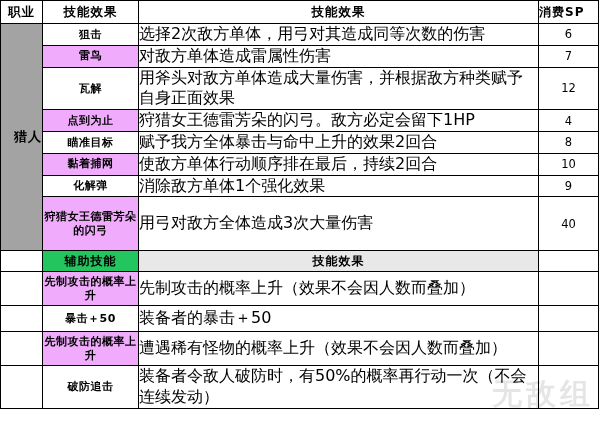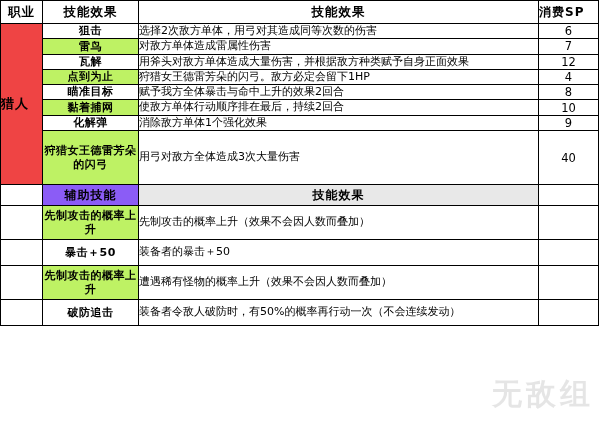--- a/index.html
+++ b/index.html
@@ -43,50 +43,50 @@
     font-size: 12.5px;
     height: 22px;
     letter-spacing: 1px;
   }
   .hdr-sp {
     font-weight: bold;
     text-align: left;
     font-size: 12px;
   }
   .job-cell {
-    background: #ef4444;
-    font-weight: bold;
-    text-align: left;
+    background: #a3a3a3;
+    font-weight: bold;
+    text-align: right;
     font-size: 13px;
     line-height: 1.15;
     letter-spacing: 1px;
   }
   .skill-name {
     text-align: center;
     font-weight: bold;
     font-size: 11px;
     line-height: 1.25;
     padding: 2px 1px;
     letter-spacing: 0.5px;
   }
   .skill-name.shaded {
-    background: #bef264;
+    background: #f0abfc;
   }
   .effect {
     text-align: left;
-    font-size: 11px;
+    font-size: 16px;
     padding: 3px 5px;
     line-height: 1.3;
   }
   .sp {
     text-align: center;
     font-size: 11.5px;
   }
   .sub-hdr {
-    background: #8b5cf6;
+    background: #22c55e;
     font-weight: bold;
     text-align: center;
     font-size: 12px;
     height: 20px;
     letter-spacing: 1px;
   }
   .sub-hdr-eff {
     background: #e8e8e8;
     font-weight: bold;
     text-align: center;

